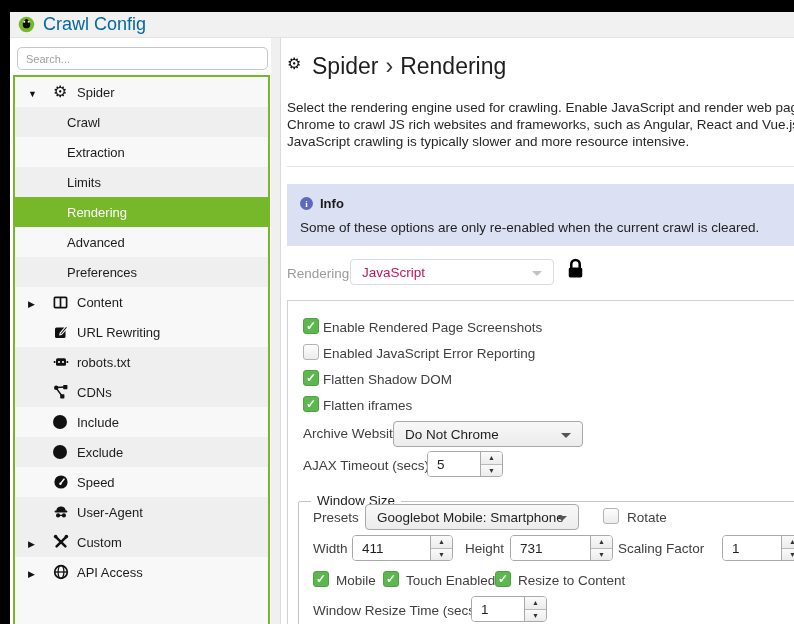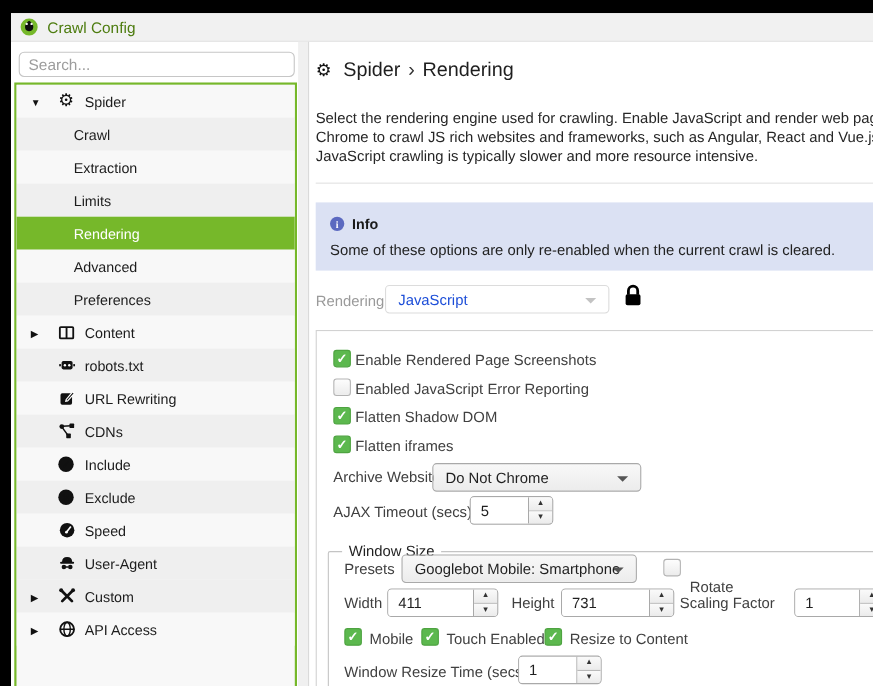--- a/index.html
+++ b/index.html
@@ -3,25 +3,25 @@
 <meta charset="utf-8">
 <style>
   html,body{margin:0;padding:0;background:#000;}
   *{box-sizing:border-box;font-family:"Liberation Sans",sans-serif;}
   .stage{position:relative;width:794px;height:624px;background:#000;overflow:hidden;}
   .window{position:absolute;left:10px;top:12px;width:920px;height:700px;background:#fff;}
 
   
   .titlebar{position:absolute;left:0;top:0;width:920px;height:26px;background:#f1f1f1;
     border-bottom:1px solid #e3e3e3;display:flex;align-items:center;padding-left:8px;gap:8px;}
-  .titlebar .ttl{font-size:14px;color:#4d7c0f;}
+  .titlebar .ttl{font-size:18px;color:#0369a1;}
 
   
   .search{position:absolute;left:7px;top:35px;width:251px;height:23px;border:1px solid #c6c6c6;
-    border-radius:5px;padding:3px 8px;font-size:14px;color:#444;outline:none;background:#fff;}
+    border-radius:5px;padding:3px 8px;font-size:11px;color:#444;outline:none;background:#fff;}
   .search::placeholder{color:#9d9d9d;}
   .tree{position:absolute;left:3px;top:63px;width:257px;height:563px;border:2px solid #76b82a;
     background:#f8f8f8;overflow:hidden;}
   .trow{height:30px;display:flex;align-items:center;padding-left:13px;background:#f8f8f8;cursor:default;}
   .trow.alt{background:#efefef;}
   .trow.sel{background:#76b82a;}
   .trow.sel .tlabel{color:#fff;}
   .slot{width:25px;display:inline-flex;justify-content:flex-start;}
   .arr{font-style:normal;color:#111;line-height:1;}
   .arr.d::before{content:"▼";font-size:9px;}
@@ -32,42 +32,42 @@
   .g-h::before{content:"H";font-weight:bold;font-size:14px;font-family:"Liberation Serif",serif;}
   .circ{width:14px;height:14px;border-radius:50%;background:#111;color:#fff;display:inline-flex;
     align-items:center;justify-content:center;font-size:9px;font-weight:bold;font-style:normal;}
   .tlabel{font-size:13px;color:#1c1c1c;}
   .trow.child{padding-left:52px;}
   .divider-strip{position:absolute;left:261px;top:26px;width:9px;height:598px;background:#f0f0f0;}
   .divider-line{position:absolute;left:270px;top:26px;width:1px;height:598px;background:#dadada;}
 
   
   .gearhdr{position:absolute;left:277px;top:42px;font-size:16px;color:#111;}
-  .bcrumb{position:absolute;left:302px;top:41px;font-size:18px;color:#1e1e1e;}
+  .bcrumb{position:absolute;left:302px;top:41px;font-size:23px;color:#1e1e1e;}
   .bcrumb .sep{margin:0 7px;color:#333;}
   .desc{position:absolute;left:277px;width:660px;font-size:13.5px;color:#262626;white-space:nowrap;overflow:hidden;}
   .hr{position:absolute;left:277px;top:154px;width:653px;height:1px;background:#e2e2e2;}
 
   .infobox{position:absolute;left:277px;top:172px;width:653px;height:62px;background:#dbe1f3;}
   .infobox .irow{display:flex;align-items:center;gap:7px;margin:12px 0 0 13px;}
   .info-icon{width:13px;height:13px;border-radius:50%;background:#5b69c0;color:#fff;display:inline-flex;
     align-items:center;justify-content:center;font-size:9px;font-weight:bold;font-family:"Liberation Serif",serif;}
   .info-icon::before{content:"i";}
   .infobox .ititle{font-size:13px;font-weight:bold;color:#1a1a1a;}
   .infobox .itext{margin:9px 0 0 13px;font-size:13.5px;color:#222;}
 
   .lbl{position:absolute;font-size:13.5px;color:#404040;white-space:nowrap;}
   .lbl.dis{color:#9a9a9a;}
 
   .dropdown{position:absolute;height:26px;border:1px solid #a9a9a9;border-radius:4px;
     background:linear-gradient(#f8f8f8,#ececec);display:flex;align-items:center;
     padding-left:11px;font-size:13.5px;color:#1f1f1f;cursor:default;}
   .dropdown .dd-arrow{position:absolute;right:11px;top:11px;width:0;height:0;
     border-left:5px solid transparent;border-right:5px solid transparent;border-top:5px solid #555;}
-  .dropdown.dis{background:#fff;border-color:#dcdcdc;color:#1d4ed8;}
+  .dropdown.dis{background:#fff;border-color:#dcdcdc;color:#be185d;}
   .dropdown.dis .dd-arrow{border-top-color:#c3c3c3;}
 
   .spin{position:absolute;height:26px;border:1px solid #a9a9a9;border-radius:4px;background:#fff;
     display:flex;overflow:hidden;}
   .spin input{border:none;outline:none;flex:1;min-width:0;padding:0 0 0 9px;font-size:13.5px;color:#1f1f1f;background:#fff;}
   .spinbtns{width:22px;border-left:1px solid #a9a9a9;display:flex;flex-direction:column;}
   .spinbtns span{flex:1;display:flex;align-items:center;justify-content:center;
     background:linear-gradient(#fafafa,#ebebeb);color:#333;cursor:default;}
   .spinbtns .up{border-bottom:1px solid #b9b9b9;}
   .spinbtns .up::before{content:"▲";font-size:7px;}
@@ -135,43 +135,43 @@
             <i class="arr r"></i>
           </span>
         <span class="ticon">
           <svg width="15" height="15" viewBox="0 0 16 16">
               <rect x="1.5" y="2.5" width="13" height="11" rx="1" fill="none" stroke="#111" stroke-width="1.8"></rect>
               <line x1="8" y1="2.5" x2="8" y2="13.5" stroke="#111" stroke-width="1.8"></line>
             </svg>
         </span>
         <span class="tlabel">Content</span>
       </div>
+      <div class="trow">
+        <span class="slot"></span>
+        <span class="ticon">
+          <svg width="16" height="16" viewBox="0 0 16 16">
+              <rect x="2" y="3.5" width="10.5" height="10.5" rx="1.6" fill="#111"></rect>
+              <polygon points="8.5,10.5 6.8,10.8 7.2,9.1 13,2.2 14.6,3.6" fill="#111" stroke="#fff" stroke-width="1.1"></polygon>
+            </svg>
+        </span>
+        <span class="tlabel">URL Rewriting</span>
+      </div>
       <div class="trow alt">
         <span class="slot"></span>
         <span class="ticon">
           <svg width="16" height="16" viewBox="0 0 16 16">
               <rect x="3" y="4.2" width="10" height="7.6" rx="1.6" fill="#111"></rect>
               <circle cx="6" cy="8" r="1.1" fill="#fff"></circle>
               <circle cx="10" cy="8" r="1.1" fill="#fff"></circle>
               <rect x="0.8" y="7" width="1.6" height="2" fill="#111"></rect>
               <rect x="13.6" y="7" width="1.6" height="2" fill="#111"></rect>
             </svg>
         </span>
         <span class="tlabel">robots.txt</span>
       </div>
-      <div class="trow">
-        <span class="slot"></span>
-        <span class="ticon">
-          <svg width="16" height="16" viewBox="0 0 16 16">
-              <rect x="2" y="3.5" width="10.5" height="10.5" rx="1.6" fill="#111"></rect>
-              <polygon points="8.5,10.5 6.8,10.8 7.2,9.1 13,2.2 14.6,3.6" fill="#111" stroke="#fff" stroke-width="1.1"></polygon>
-            </svg>
-        </span>
-        <span class="tlabel">URL Rewriting</span>
-      </div>
       <div class="trow alt">
         <span class="slot"></span>
         <span class="ticon">
           <svg width="16" height="16" viewBox="0 0 16 16">
               <path d="M3.5 3.5 L12 3 M3.5 4.5 L9 12" stroke="#111" stroke-width="1.4" fill="none"></path>
               <circle cx="3.2" cy="3.8" r="2.2" fill="#111"></circle>
               <rect x="10.2" y="1" width="4.2" height="4.2" rx="0.6" fill="#111"></rect>
               <rect x="7.2" y="10.2" width="4.2" height="4.2" rx="0.6" fill="#111"></rect>
             </svg>
         </span>
@@ -307,21 +307,21 @@
     <div class="fieldset">
       <span class="legend">Window Size</span>
     </div>
 
     <div class="lbl" style="left:303px;top:498px">Presets</div>
     <div class="dropdown" style="left:355px;top:492px;width:214px">
       <span>Googlebot Mobile: Smartphone</span>
       <span class="dd-arrow"></span>
     </div>
     <span class="cb" style="left:593px;top:496px"></span>
-    <div class="lbl" style="left:617px;top:514px">Rotate</div>
+    <div class="lbl" style="left:617px;top:498px">Rotate</div>
 
     <div class="lbl" style="left:303px;top:529px">Width</div>
     <span class="spin" style="left:342px;top:523px;width:101px">
       <input type="text" value="411" style="">
       <span class="spinbtns">
           <span class="up"></span>
           <span class="dn"></span>
         </span>
     </span>
     <div class="lbl" style="left:455px;top:529px">Height</div>

